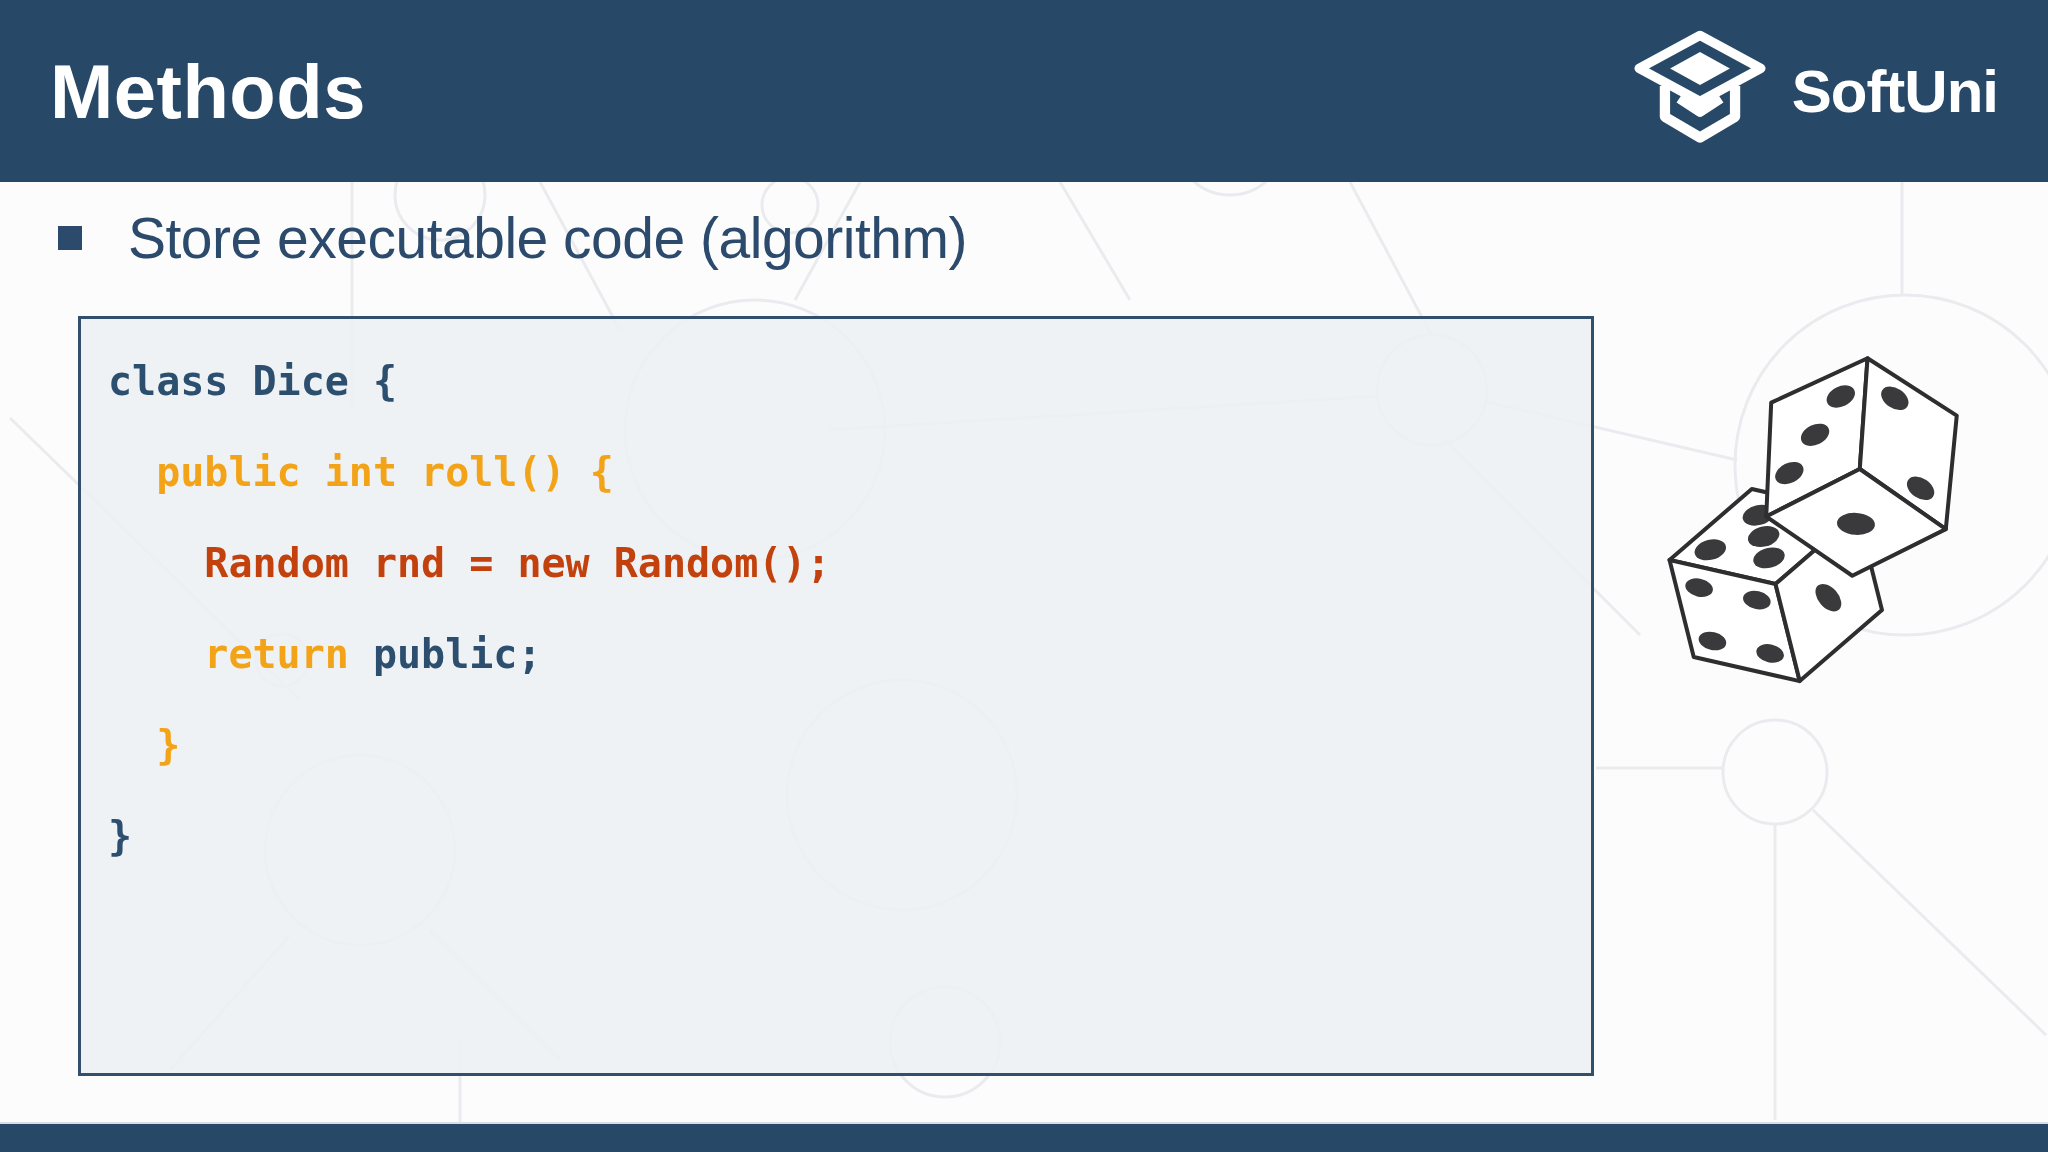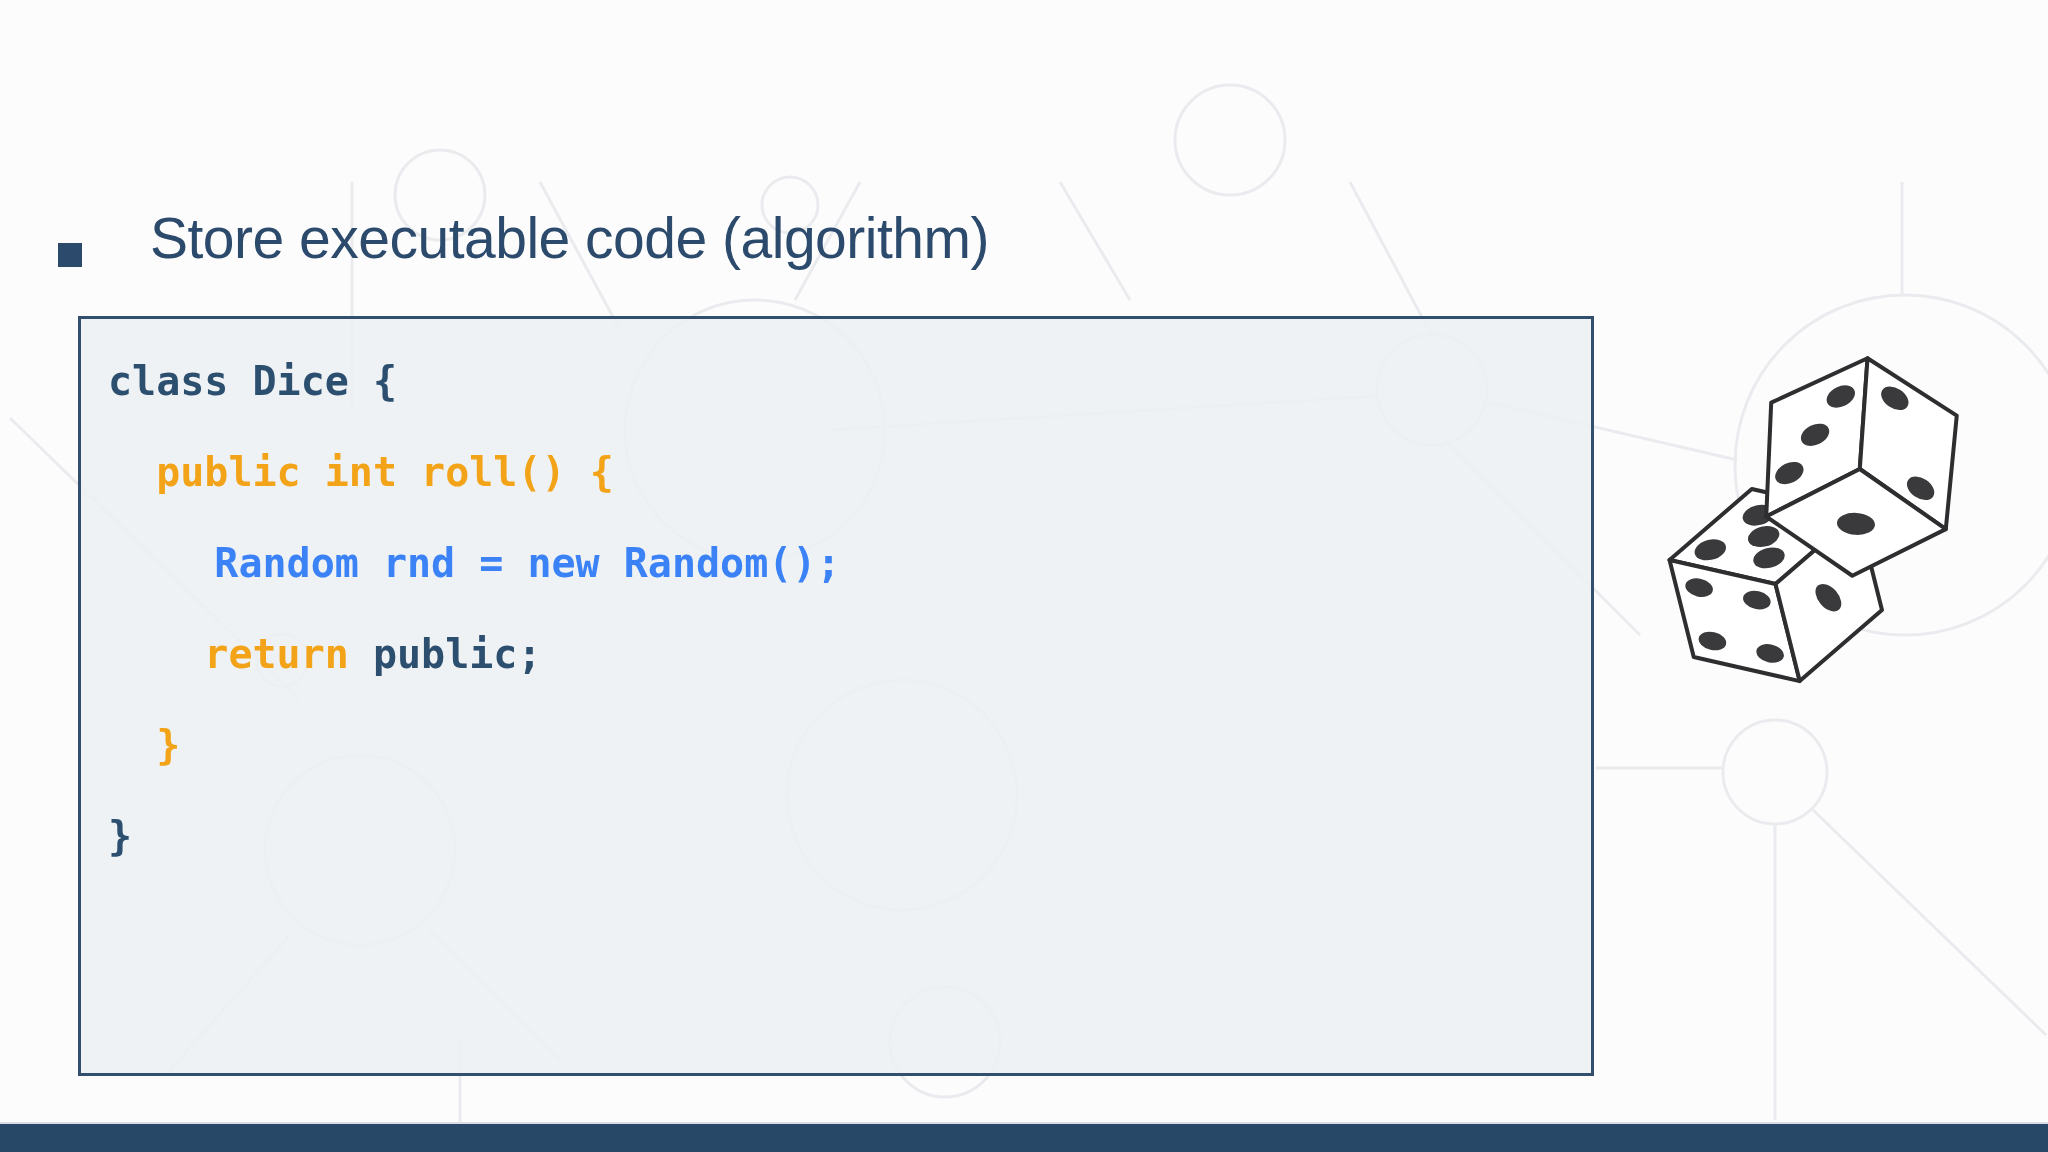--- a/index.html
+++ b/index.html
@@ -19,21 +19,21 @@
     padding:0 50px;z-index:3;
   }
   .page-title{
     color:#ffffff;font-size:76px;font-weight:bold;letter-spacing:0.5px;margin:0;
   }
   .logo{display:flex;align-items:center;gap:26px;}
   .logo-text{color:#ffffff;font-size:60px;font-weight:bold;letter-spacing:-1px;}
 
   
   .bullet-row{
-    position:absolute;left:58px;top:210px;display:flex;align-items:flex-end;gap:68px;z-index:2;
+    position:absolute;left:58px;top:210px;display:flex;align-items:flex-start;gap:46px;z-index:2;
   }
   .bullet-marker{
     width:24px;height:24px;margin-top:16px;background:var(--bullet_navy,#2b4a6c);flex:0 0 auto;
   }
   .bullet-text{
     font-size:57px;color:var(--bullet_navy,#2b4a6c);line-height:1.0;letter-spacing:-0.5px;
   }
 
   
   .code-box{
@@ -83,30 +83,44 @@
     <line x1="1350" y1="182" x2="1432" y2="336"></line>
     <line x1="1487" y1="402" x2="1737" y2="460"></line>
     <line x1="1445" y1="440" x2="1640" y2="635"></line>
     <line x1="460" y1="1040" x2="460" y2="1122"></line>
     <line x1="430" y1="930" x2="560" y2="1060"></line>
     <line x1="290" y1="935" x2="170" y2="1070"></line>
     <line x1="1902" y1="182" x2="1902" y2="296"></line>
     <line x1="830" y1="430" x2="1378" y2="396"></line>
   </svg>
 
+  <div class="header">
+    <h1 class="page-title">Methods</h1>
+    <div class="logo">
+      <span>
+        <svg width="132" height="118" viewBox="0 0 128 114" fill="none">
+          <path d="M30 54 L30 84 L64 104 L98 84 L98 54" stroke="#ffffff" stroke-width="10" stroke-linejoin="round"></path>
+          <path d="M44 66 L64 79 L84 66" stroke="#ffffff" stroke-width="10" stroke-linejoin="round"></path>
+          <path d="M64 5 L123 37 L64 69 L5 37 Z" fill="#274866" stroke="#ffffff" stroke-width="9" stroke-linejoin="round"></path>
+          <path d="M64 21 L93 37 L64 53 L35 37 Z" fill="#ffffff"></path>
+        </svg>
+      </span>
+      <span class="logo-text">SoftUni</span>
+    </div>
+  </div>
 
   <div class="bullet-row">
     <span class="bullet-marker"></span>
     <span class="bullet-text">Store executable code (algorithm)</span>
   </div>
 
   <div class="code-box">
       <div class="code-line" style="padding-left: 0ch;"><span style="color: rgb(45, 79, 111);">class Dice {</span></div>
       <div class="code-line" style="padding-left: 2ch;"><span style="color: rgb(243, 163, 24);">public int roll() {</span></div>
-      <div class="code-line" style="padding-left: 4ch;"><span style="color: #3b82f6; margin-left: 10px;">Random rnd = new Random();</span></div>
+      <div class="code-line" style="padding-left: 4ch;"><span style="color: #c2410c;">Random rnd = new Random();</span></div>
       <div class="code-line" style="padding-left: 4ch;"><span style="color: rgb(243, 163, 24);">return </span><span style="color: rgb(45, 79, 111);">public;</span></div>
       <div class="code-line" style="padding-left: 2ch;"><span style="color: rgb(243, 163, 24);">}</span></div>
       <div class="code-line" style="padding-left: 0ch;"><span style="color: rgb(45, 79, 111);">}</span></div>
     </div>
 
   <svg class="dice" width="385" height="405" viewBox="0 0 385 405" fill="none">
 
     <g transform="translate(138,268) rotate(-14)" stroke="#2e2e30" stroke-width="4" stroke-linejoin="round">
       <path d="M0,-100 L97,-51 L0,-2 L-97,-51 Z" fill="#ffffff"></path>
       <path d="M-97,-51 L0,-2 L0,98 L-97,49 Z" fill="#ffffff"></path>

